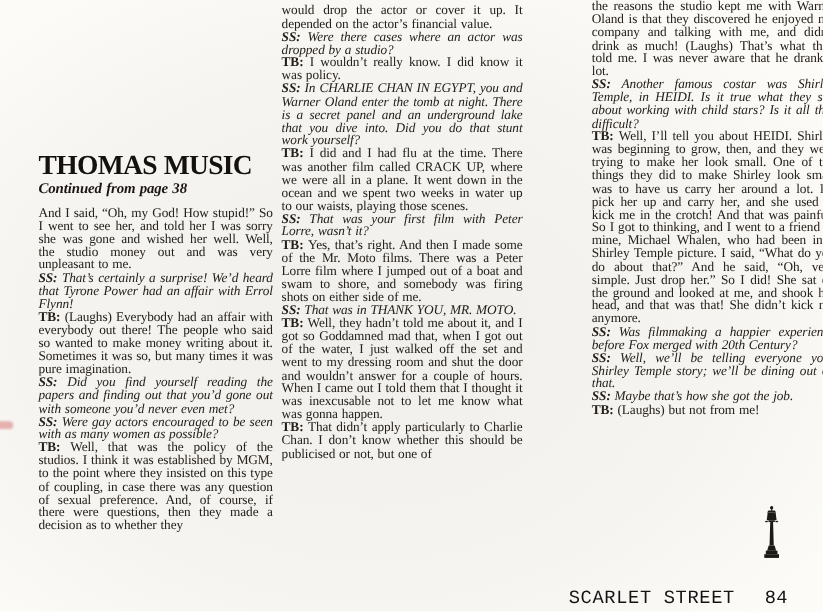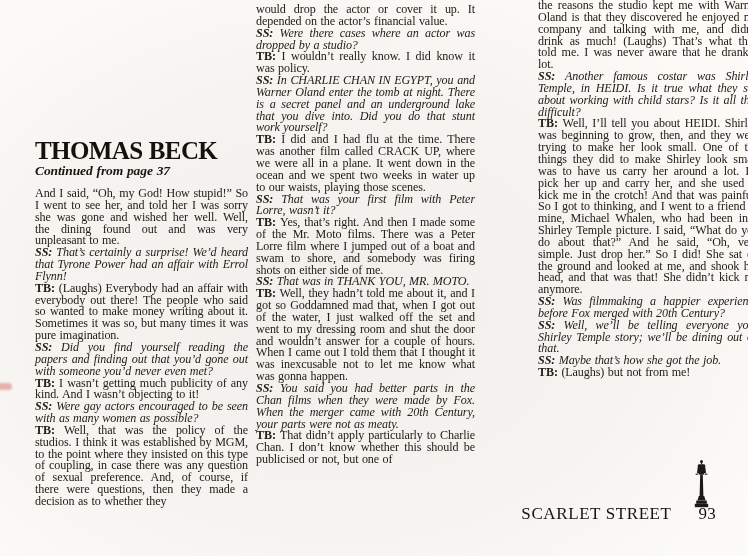--- a/index.html
+++ b/index.html
@@ -46,68 +46,66 @@
     font-style:italic;
     font-size:13.5px;
     line-height:14px;
     margin:1px 0 10px 0;
     color:#1a1510;
   }
 
   .lamp { position:absolute; left:691px; top:460px; width:21px; height:48px; }
 
   .footer {
-    position:absolute; left:0; top:504px; width:716px;
+    position:absolute; left:0; top:535px; width:716px;
     display:flex; justify-content:flex-end; align-items:baseline;
-    font-family:Liberation Serif, serif;
+    font-family:Liberation Mono, monospace;
     font-size:17px; letter-spacing:0.6px; color:#141414;
   }
   .footer .mag { margin-right:27px; }
   .footer .pagenum { letter-spacing:0.2px; }
 
   .scan-artifact {
     position:absolute; left:-3px; top:383px; width:15px; height:7px;
     background:rgba(216,120,115,0.55);
     border-radius:4px;
     filter:blur(1.2px);
   }
 </style>
 </head>
 <body>
 
 <div class="page">
 
   <div class="col col1">
     <div class="masthead">
-      <h1 class="article-title">THOMAS BECK</h1>
-      <div class="continued">Continued from page 37</div>
+      <h1 class="article-title">THOMAS MUSIC</h1>
+      <div class="continued">Continued from page 38</div>
     </div>
     <div>
-        <p class="para narration">And I said, “Oh, my God! How stupid!” So I went to see her, and told her I was sorry she was gone and wished her well. Well, the dining found out and was very unpleasant to me.</p>
+        <p class="para narration">And I said, “Oh, my God! How stupid!” So I went to see her, and told her I was sorry she was gone and wished her well. Well, the studio money out and was very unpleasant to me.</p>
         <p class="para question"><span class="speaker">SS: </span>That’s certainly a surprise! We’d heard that Tyrone Power had an affair with Errol Flynn!</p>
         <p class="para answer"><span class="speaker">TB: </span>(Laughs) Everybody had an affair with everybody out there! The people who said so wanted to make money writing about it. Sometimes it was so, but many times it was pure imagination.</p>
         <p class="para question"><span class="speaker">SS: </span>Did you find yourself reading the papers and finding out that you’d gone out with someone you’d never even met?</p>
-        <p class="para answer"><span class="speaker">TB: </span>I wasn’t getting much publicity of any kind. And I wasn’t objecting to it!</p>
         <p class="para question"><span class="speaker">SS: </span>Were gay actors encouraged to be seen with as many women as possible?</p>
         <p class="para answer"><span class="speaker">TB: </span>Well, that was the policy of the studios. I think it was established by MGM, to the point where they insisted on this type of coupling, in case there was any question of sexual preference. And, of course, if there were questions, then they made a decision as to whether they</p>
       </div>
   </div>
 
   <div class="col col2">
     <div>
         <p class="para narration">would drop the actor or cover it up. It depended on the actor’s financial value.</p>
         <p class="para question"><span class="speaker">SS: </span>Were there cases where an actor was dropped by a studio?</p>
         <p class="para answer"><span class="speaker">TB: </span>I wouldn’t really know. I did know it was policy.</p>
         <p class="para question"><span class="speaker">SS: </span>In CHARLIE CHAN IN EGYPT, you and Warner Oland enter the tomb at night. There is a secret panel and an underground lake that you dive into. Did you do that stunt work yourself?</p>
         <p class="para answer"><span class="speaker">TB: </span>I did and I had flu at the time. There was another film called CRACK UP, where we were all in a plane. It went down in the ocean and we spent two weeks in water up to our waists, playing those scenes.</p>
         <p class="para question"><span class="speaker">SS: </span>That was your first film with Peter Lorre, wasn’t it?</p>
         <p class="para answer"><span class="speaker">TB: </span>Yes, that’s right. And then I made some of the Mr. Moto films. There was a Peter Lorre film where I jumped out of a boat and swam to shore, and somebody was firing shots on either side of me.</p>
         <p class="para question"><span class="speaker">SS: </span>That was in THANK YOU, MR. MOTO.</p>
         <p class="para answer"><span class="speaker">TB: </span>Well, they hadn’t told me about it, and I got so Goddamned mad that, when I got out of the water, I just walked off the set and went to my dressing room and shut the door and wouldn’t answer for a couple of hours. When I came out I told them that I thought it was inexcusable not to let me know what was gonna happen.</p>
-        <p class="para question"><span class="speaker">SS: </span>You said you had better parts in the Chan films when they were made by Fox. When the merger came with 20th Century, your parts were not as meaty.</p>
         <p class="para answer"><span class="speaker">TB: </span>That didn’t apply particularly to Charlie Chan. I don’t know whether this should be publicised or not, but one of</p>
       </div>
   </div>
 
   <div class="col col3">
     <div>
         <p class="para narration">the reasons the studio kept me with Warner Oland is that they discovered he enjoyed my company and talking with me, and didn’t drink as much! (Laughs) That’s what they told me. I was never aware that he drank a lot.</p>
         <p class="para question"><span class="speaker">SS: </span>Another famous costar was Shirley Temple, in HEIDI. Is it true what they say about working with child stars? Is it all that difficult?</p>
         <p class="para answer"><span class="speaker">TB: </span>Well, I’ll tell you about HEIDI. Shirley was beginning to grow, then, and they were trying to make her look small. One of the things they did to make Shirley look small was to have us carry her around a lot. I’d pick her up and carry her, and she used to kick me in the crotch! And that was painful! So I got to thinking, and I went to a friend of mine, Michael Whalen, who had been in a Shirley Temple picture. I said, “What do you do about that?” And he said, “Oh, very simple. Just drop her.” So I did! She sat on the ground and looked at me, and shook her head, and that was that! She didn’t kick me anymore.</p>
         <p class="para question"><span class="speaker">SS: </span>Was filmmaking a happier experience before Fox merged with 20th Century?</p>
@@ -128,18 +126,18 @@
       <rect x="14" y="13.6" width="2.4" height="1.1"></rect>
       <polygon points="9.2,14.6 11.8,14.6 12.4,36 8.6,36"></polygon>
       <polygon points="7.8,36 13.2,36 14.6,40.6 6.4,40.6"></polygon>
       <rect x="5.2" y="40.6" width="10.6" height="3.2"></rect>
       <rect x="3.8" y="43.8" width="13.4" height="3.4"></rect>
     </g>
   </svg>
 
   <div class="footer">
     <span class="mag">SCARLET STREET</span>
-    <span class="pagenum">93</span>
+    <span class="pagenum">84</span>
   </div>
 
   <div class="scan-artifact"></div>
 
 </div>
 
 </body></html>

